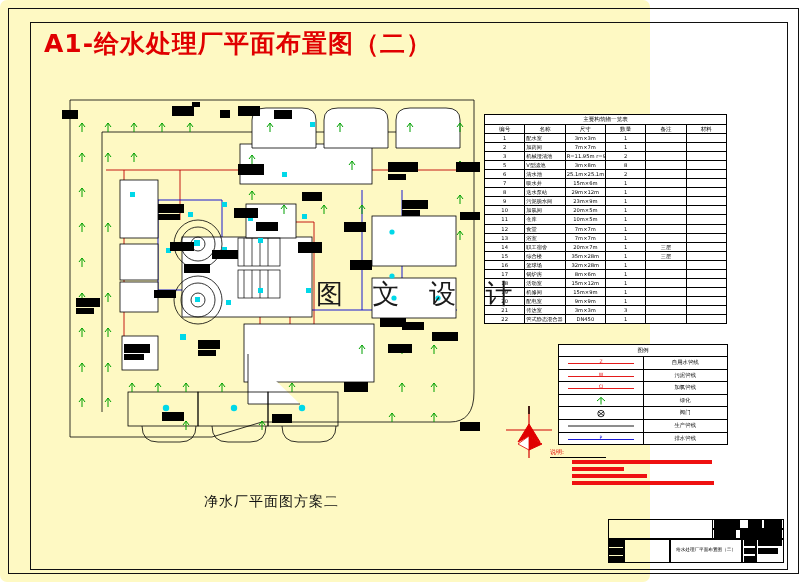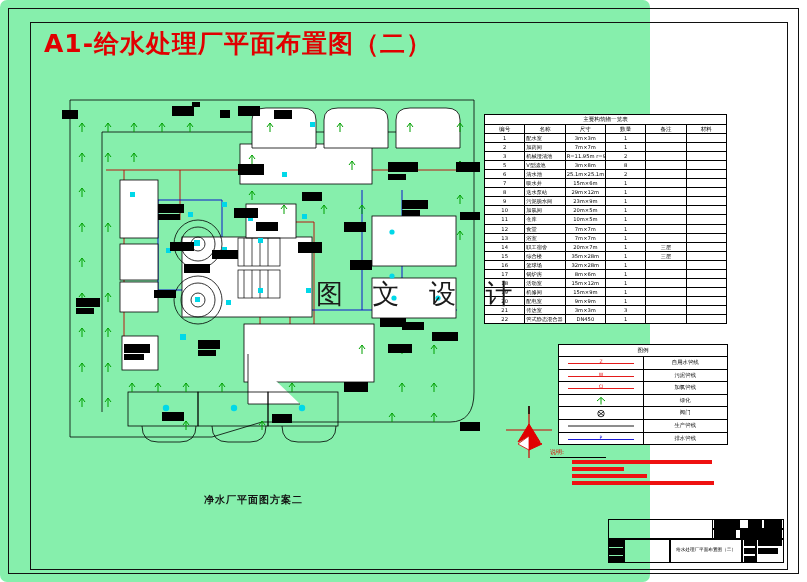--- a/index.html
+++ b/index.html
@@ -1,18 +1,18 @@
 <!DOCTYPE html>
 <html><head>
 <meta charset="utf-8">
 <style>
   html,body{margin:0;padding:0;background:#ffffff;}
   body{width:807px;height:582px;overflow:hidden;
        font-family:"DejaVu Sans","Liberation Sans",sans-serif;}
-  #page{position:relative;width:650px;height:582px;background:#86efac;border-radius:7px;}
+  #page{position:relative;width:650px;height:582px;background:#fef9c3;border-radius:7px;}
 
   
   .frame-outer{position:absolute;left:8px;top:8px;width:791px;height:566px;
                border:1px solid #111;box-sizing:border-box;}
   .frame-inner{position:absolute;left:30px;top:22px;width:758px;height:548px;
                border:1px solid #111;box-sizing:border-box;}
 
   
   .doc-title{position:absolute;left:44px;top:26px;width:420px;height:36px;
              color:#e00000;font-size:25px;font-weight:bold;letter-spacing:1px;
@@ -21,21 +21,21 @@
 
   
   .plan{position:absolute;left:62px;top:92px;width:420px;height:355px;}
   .plan svg{display:block;}
 
   
   .watermark{position:absolute;left:316px;top:276px;width:180px;height:34px;
              font-size:27px;color:#1a1a1a;letter-spacing:11px;white-space:nowrap;
              font-family:Liberation Sans, sans-serif;z-index:6;}
   .plan-caption{position:absolute;left:204px;top:493px;width:220px;
-                font-size:10px;color:#111;letter-spacing:1px;white-space:nowrap;font-weight:bold;}
+                font-size:14px;color:#111;letter-spacing:1px;white-space:nowrap;}
 
   
   .north{position:absolute;left:498px;top:404px;width:62px;height:56px;}
 
   
   .sched{position:absolute;left:484px;top:114px;width:243px;
          border-collapse:collapse;font-size:5.2px;color:#000;
          table-layout:fixed;background:#fff;}
   .sched td,.sched th{border:0.6px solid #000;padding:0 1px;height:8.05px;
                       line-height:8.05px;overflow:hidden;white-space:nowrap;}

